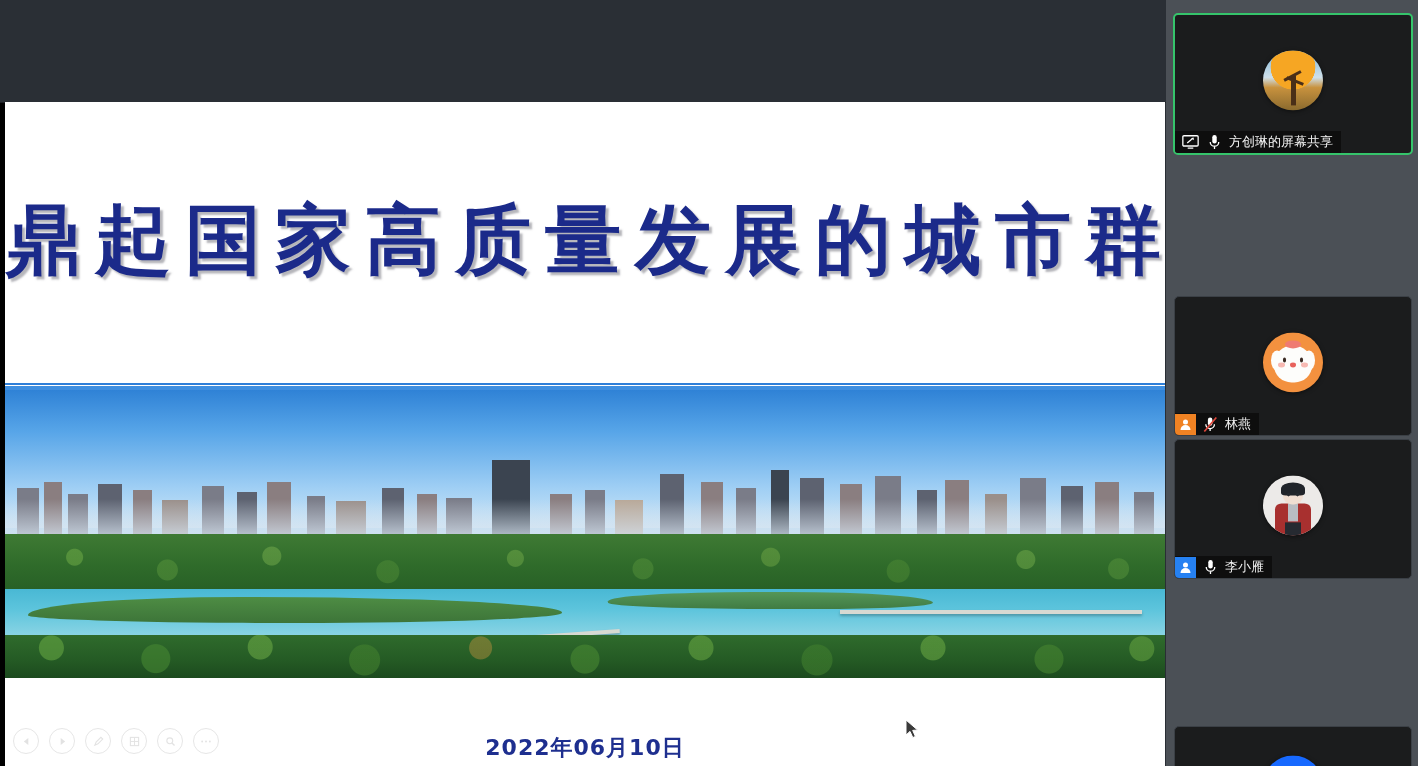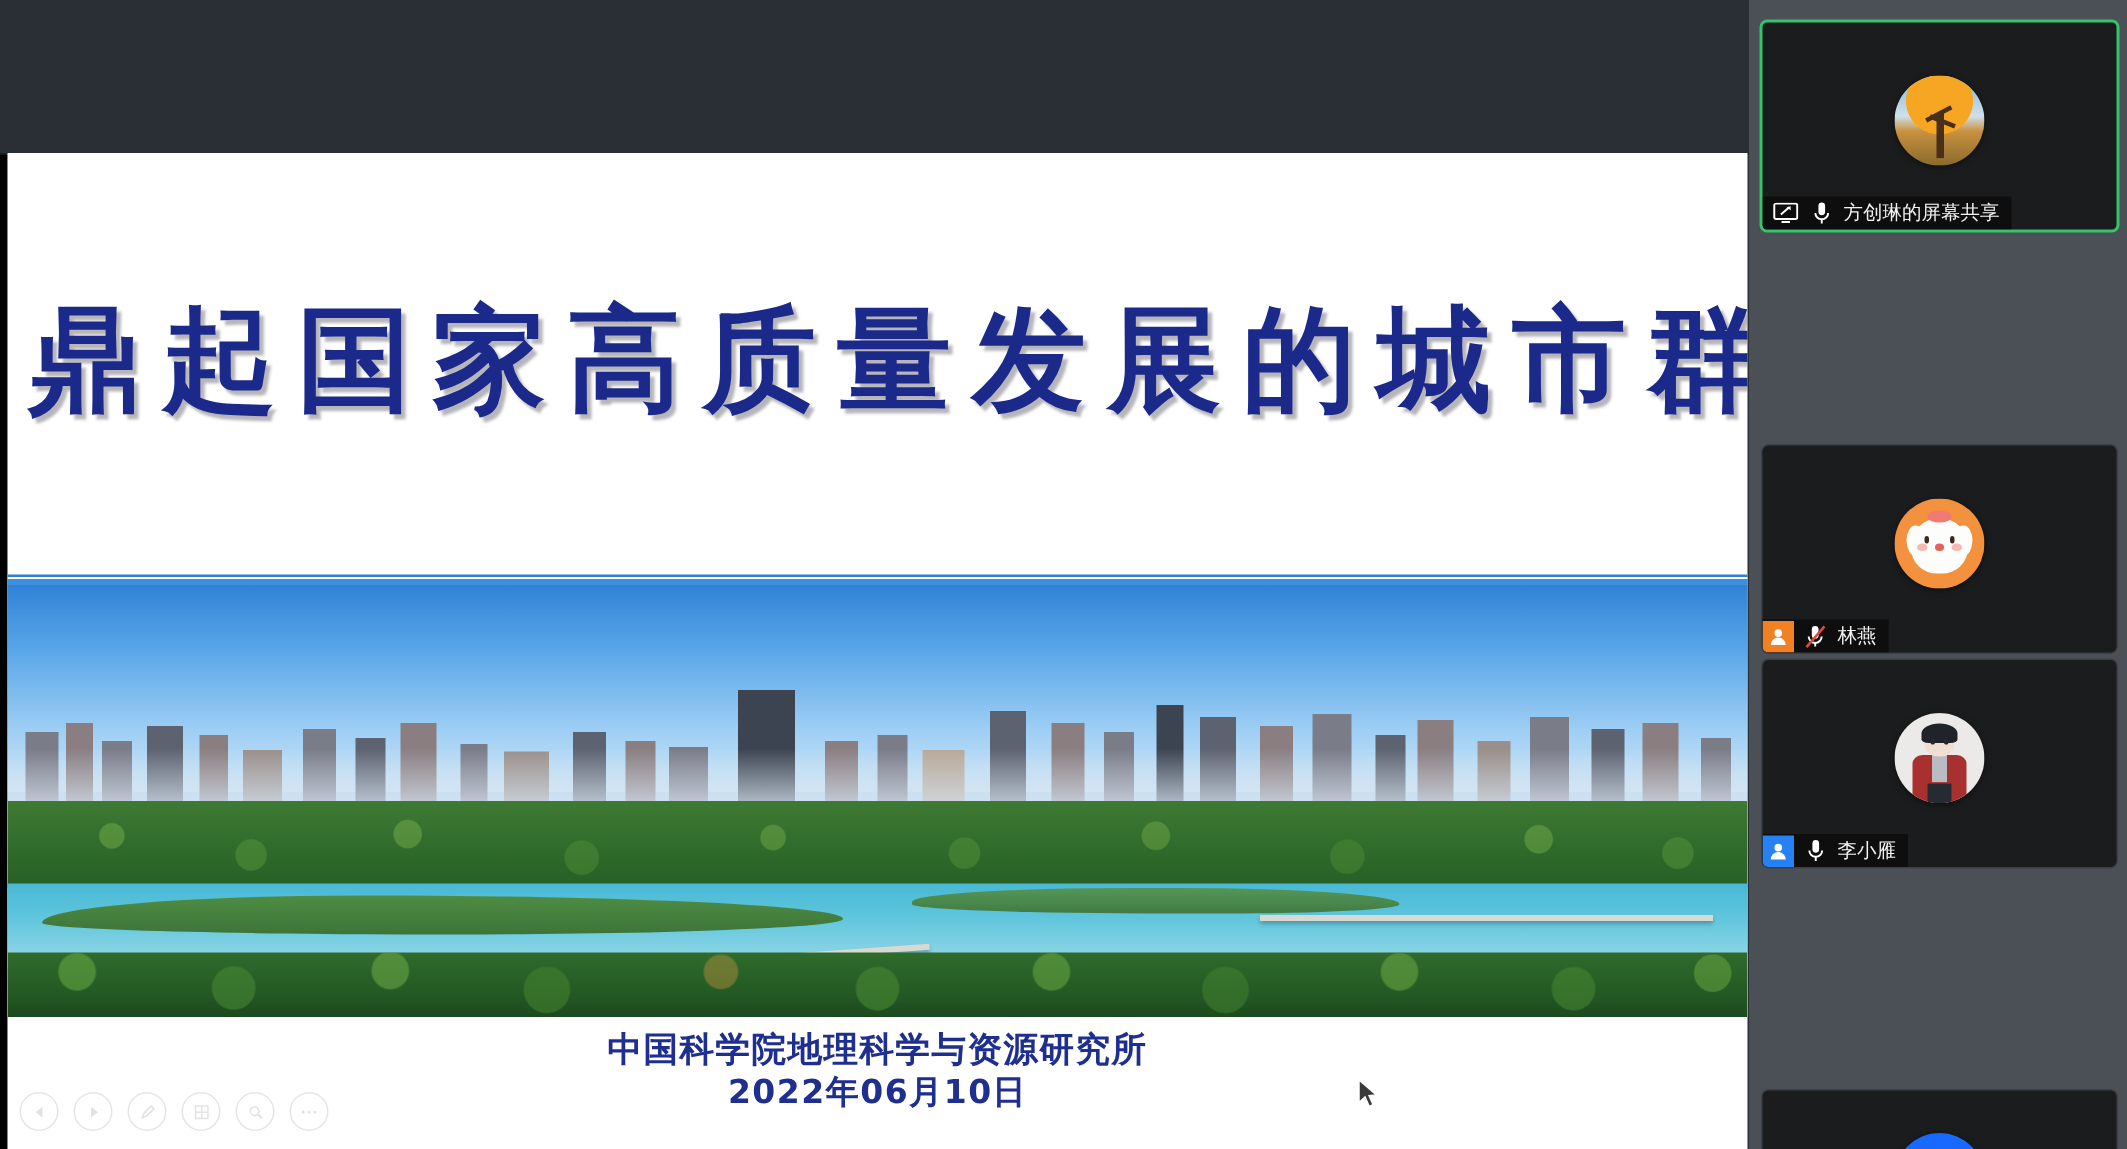--- a/index.html
+++ b/index.html
@@ -18,21 +18,21 @@
   
   #slide{position:absolute;left:5px;top:102px;width:1160px;height:664px;
          background:#ffffff;overflow:hidden;}
 
   
   .slide-title{position:absolute;left:0;top:88px;width:100%;text-align:center;
       font-family:"DejaVu Sans","Liberation Sans",sans-serif;
       font-size:76px;font-weight:700;letter-spacing:14px;
       color:#1b2a8a;
       text-shadow:3px 3px 2px rgba(120,120,130,.55);
-      white-space:nowrap;margin-left:13px;}
+      white-space:nowrap;}
   .slide-author{position:absolute;left:0;top:215px;width:100%;text-align:center;
       font-family:"DejaVu Serif","Liberation Serif",serif;
       font-size:38px;font-weight:700;letter-spacing:20px;
       color:#1f7a34;text-shadow:1px 1px 1px rgba(150,160,150,.5);}
 
   
   #rule{position:absolute;left:0;top:281px;width:100%;height:7px;
         background:linear-gradient(to bottom,#2f7fd8 0,#2f7fd8 2px,#ffffff 2px,#ffffff 3px,#3f8fe0 3px,#3f8fe0 7px);}
 
   
@@ -94,21 +94,21 @@
        radial-gradient(circle at 70% 58%, rgba(64,126,46,.6) 0 15px, transparent 16px),
        radial-gradient(circle at 80% 30%, rgba(108,170,68,.55) 0 12px, transparent 13px),
        radial-gradient(circle at 90% 56%, rgba(70,132,48,.6) 0 14px, transparent 15px),
        radial-gradient(circle at 98% 32%, rgba(102,164,64,.55) 0 12px, transparent 13px);}
 
   
   #footer-text{position:absolute;left:0;top:584px;width:100%;text-align:center;
      color:#1e2f8f;font-weight:700;line-height:1.24;
      font-family:"DejaVu Sans","Liberation Sans",sans-serif;}
   #footer-org{font-size:23px;letter-spacing:1px;}
-  #footer-date{font-size:22px;letter-spacing:1px;}
+  #footer-date{font-size:22px;letter-spacing:1px;margin-top:48px;}
 
   
   #ppt-toolbar{position:absolute;left:8px;bottom:12px;display:flex;gap:10px;
                opacity:.17;}
   .tb-btn{width:24px;height:24px;border-radius:50%;border:1.5px solid #6b6b6b;
           display:flex;align-items:center;justify-content:center;
           color:#5a5a5a;font-size:11px;background:rgba(255,255,255,.25);}
   .tb-btn svg{display:block;}
 
   
@@ -259,21 +259,20 @@
         <div class="lake"></div>
         <div class="island"></div>
         <div class="island2"></div>
         <div class="bridge b-r"></div>
         <div class="bridge b-m"></div>
         <div class="green-near"></div>
         <div class="green-near-tex"></div>
       </div>
 
       <div id="footer-text">
-        <div id="footer-org">中国科学院地理科学与资源研究所</div>
         <div id="footer-date">2022年06月10日</div>
       </div>
 
       <div id="ppt-toolbar">
         <div class="tb-btn">
           <span>
             <svg width="9" height="9" viewBox="0 0 10 10">
                 <polygon points="7,1 7,9 2,5" fill="#5a5a5a"></polygon>
               </svg>
           </span>

